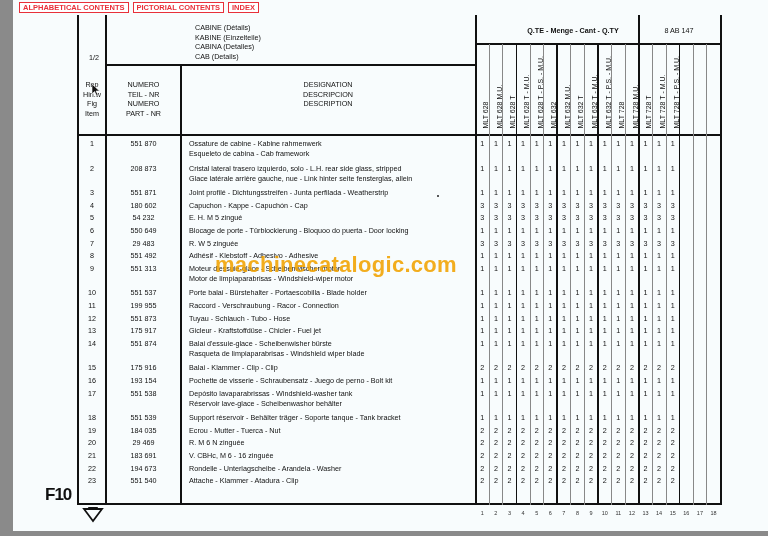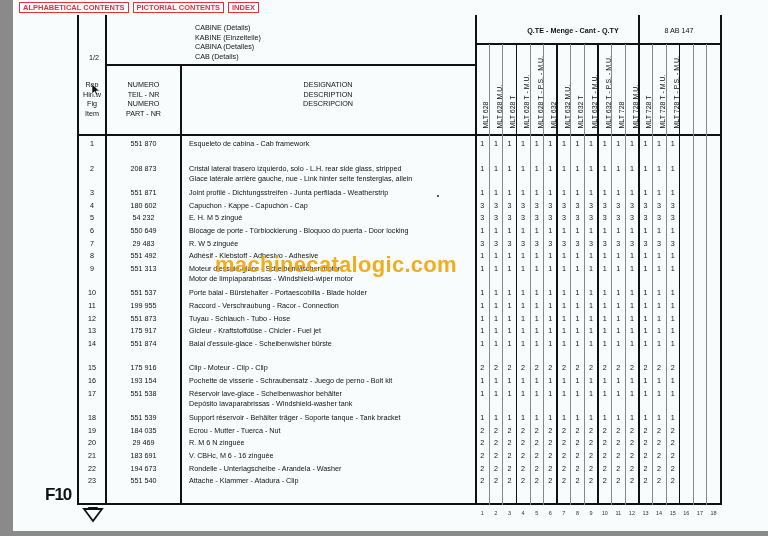--- a/index.html
+++ b/index.html
@@ -101,22 +101,22 @@
   <div>Item</div>
 </div>
 <div class="abs hdr-text" style="left:106px; top:80px; width:75px; font-weight:normal;">
   <div>NUMERO</div>
   <div>TEIL  -  NR</div>
   <div>NUMERO</div>
   <div>PART  -  NR</div>
 </div>
 <div class="abs hdr-text" style="left:181px; top:80px; width:294px; font-weight:normal;">
   <div>DESIGNATION</div>
+  <div>DESCRIPCION</div>
   <div>DESCRIPTION</div>
-  <div>DESCRIPCION</div>
 </div>
 
 <div id="model-headers">
     <div class="vlabel" style="left: 475.5px;">
       <span>MLT 628</span>
     </div>
     <div class="vlabel" style="left: 489.1px;">
       <span>MLT 628 M.U.</span>
     </div>
     <div class="vlabel" style="left: 502.7px;">
@@ -166,20 +166,21 @@
     </div>
     <div class="vlabel" style="left: 706.7px;">
       <span></span>
     </div>
   </div>
 <div id="rows">
     <div class="row t7" style="top: 139px;">
       <span class="rep">1</span>
       <span class="part">551 870</span>
       <div class="desc">
+        <div>Ossature de cabine - Kabine rahmenwerk</div>
         <div>Esqueleto de cabina - Cab framework</div>
       </div>
       <span class="qty" style="left: 397.5px;">1</span>
       <span class="qty" style="left: 411.1px;">1</span>
       <span class="qty" style="left: 424.7px;">1</span>
       <span class="qty" style="left: 438.3px;">1</span>
       <span class="qty" style="left: 451.9px;">1</span>
       <span class="qty" style="left: 465.5px;">1</span>
       <span class="qty" style="left: 479.1px;">1</span>
       <span class="qty" style="left: 492.7px;">1</span>
@@ -455,20 +456,21 @@
       <span class="qty" style="left: 547.1px;">1</span>
       <span class="qty" style="left: 560.7px;">1</span>
       <span class="qty" style="left: 574.3px;">1</span>
       <span class="qty" style="left: 587.9px;">1</span>
     </div>
     <div class="row t7" style="top: 338.8px;">
       <span class="rep">14</span>
       <span class="part">551 874</span>
       <div class="desc">
         <div>Balai d'essuie-glace - Scheibenwisher bürste</div>
+        <div>Rasqueta de limpiaparabrisas - Windshield wiper blade</div>
       </div>
       <span class="qty" style="left: 397.5px;">1</span>
       <span class="qty" style="left: 411.1px;">1</span>
       <span class="qty" style="left: 424.7px;">1</span>
       <span class="qty" style="left: 438.3px;">1</span>
       <span class="qty" style="left: 451.9px;">1</span>
       <span class="qty" style="left: 465.5px;">1</span>
       <span class="qty" style="left: 479.1px;">1</span>
       <span class="qty" style="left: 492.7px;">1</span>
       <span class="qty" style="left: 506.3px;">1</span>
@@ -476,21 +478,21 @@
       <span class="qty" style="left: 533.5px;">1</span>
       <span class="qty" style="left: 547.1px;">1</span>
       <span class="qty" style="left: 560.7px;">1</span>
       <span class="qty" style="left: 574.3px;">1</span>
       <span class="qty" style="left: 587.9px;">1</span>
     </div>
     <div class="row t7" style="top: 363.4px;">
       <span class="rep">15</span>
       <span class="part">175 916</span>
       <div class="desc">
-        <div>Clip - Moteur - Clip - Clip</div>
+        <div>Balai - Klammer - Clip - Clip</div>
       </div>
       <span class="qty" style="left: 397.5px;">2</span>
       <span class="qty" style="left: 411.1px;">2</span>
       <span class="qty" style="left: 424.7px;">2</span>
       <span class="qty" style="left: 438.3px;">2</span>
       <span class="qty" style="left: 451.9px;">2</span>
       <span class="qty" style="left: 465.5px;">2</span>
       <span class="qty" style="left: 479.1px;">2</span>
       <span class="qty" style="left: 492.7px;">2</span>
       <span class="qty" style="left: 506.3px;">2</span>
@@ -520,22 +522,22 @@
       <span class="qty" style="left: 533.5px;">1</span>
       <span class="qty" style="left: 547.1px;">1</span>
       <span class="qty" style="left: 560.7px;">1</span>
       <span class="qty" style="left: 574.3px;">1</span>
       <span class="qty" style="left: 587.9px;">1</span>
     </div>
     <div class="row t7" style="top: 388.6px;">
       <span class="rep">17</span>
       <span class="part">551 538</span>
       <div class="desc">
+        <div>Depósito lavaparabrissas - Windshield-washer tank</div>
         <div>Réservoir lave-glace - Scheibenwashor behälter</div>
-        <div>Depósito lavaparabrissas - Windshield-washer tank</div>
       </div>
       <span class="qty" style="left: 397.5px;">1</span>
       <span class="qty" style="left: 411.1px;">1</span>
       <span class="qty" style="left: 424.7px;">1</span>
       <span class="qty" style="left: 438.3px;">1</span>
       <span class="qty" style="left: 451.9px;">1</span>
       <span class="qty" style="left: 465.5px;">1</span>
       <span class="qty" style="left: 479.1px;">1</span>
       <span class="qty" style="left: 492.7px;">1</span>
       <span class="qty" style="left: 506.3px;">1</span>

